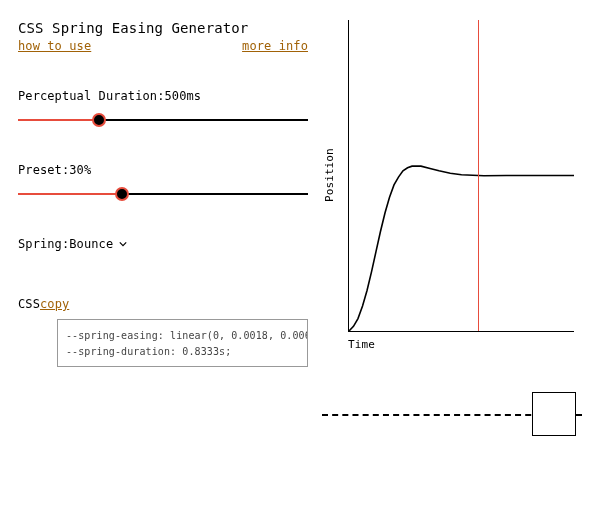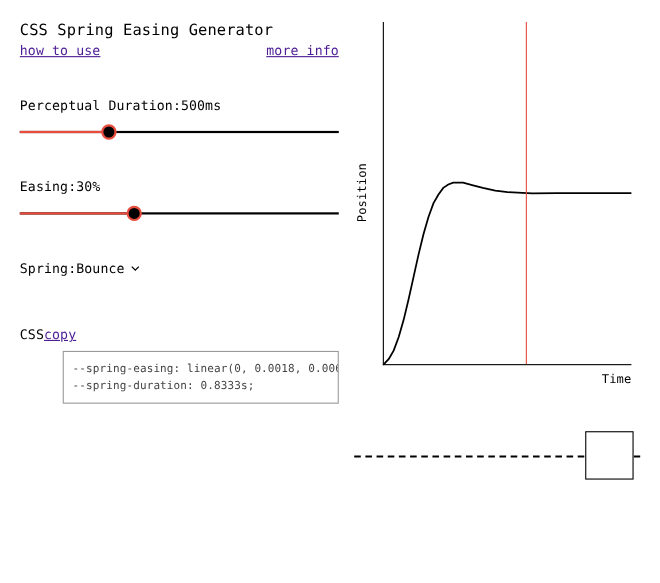--- a/index.html
+++ b/index.html
@@ -6,21 +6,21 @@
   html, body { width: 600px; height: 530px; }
   body {
     font-family: "Lucida Console", Monaco, Consolas, monospace;
     font-size: 12px;
     background: #fff;
     color: #000;
     display: flex;
     padding: 20px 10px 0 18px;
     letter-spacing: 0.1px;
   }
-  a.link { color: #4c1d95; text-decoration: underline; cursor: pointer; }
+  a.link { color: #a16207; text-decoration: underline; cursor: pointer; }
   .left { width: 290px; display: flex; flex-direction: column; }
   .right { flex: 1; padding-left: 10px; }
 
   
   .title { font-size: 14px; font-weight: normal; margin-bottom: 3px; }
   .head-links { display: flex; justify-content: space-between; margin-bottom: 36px; }
 
   
   .row { margin-bottom: 36px; }
   .row-head { display: flex; justify-content: flex-start; align-items: baseline; margin-bottom: 10px; }
@@ -72,21 +72,21 @@
     left: 26px; top: 0;
     width: 226px; height: 312px;
     border-left: 1px solid #000;
     border-bottom: 1px solid #000;
   }
   .chart-plot svg { position: absolute; left: 0; top: 0; width: 100%; height: 100%; overflow: visible; }
   .marker {
     position: absolute; top: 0; bottom: 0; width: 1.5px; background: #e74c3c;
   }
   .xlabel {
-    position: absolute; left: 26px; right: 8px; top: 318px; text-align: right;
+    position: absolute; left: 26px; right: 8px; top: 318px; text-align: left;
     font-size: 11px;
   }
   .ylabel {
     position: absolute; top: 0; bottom: 30px; left: 0; width: 14px;
     display: flex; align-items: center; justify-content: center;
     writing-mode: vertical-rl; transform: rotate(180deg);
     font-size: 11px;
   }
 
   
@@ -121,21 +121,21 @@
     </div>
     <div class="slider">
       <div class="track-bg"></div>
       <div class="track-fill" id="dur-fill" style="width: 28%;"></div>
       <div class="thumb" id="dur-thumb" style="left: 28%;"></div>
     </div>
   </div>
 
   <div class="row">
     <div class="row-head">
-      <span>Easing:</span>
+      <span>Preset:</span>
       <span class="val">30%</span>
     </div>
     <div class="slider">
       <div class="track-bg"></div>
       <div class="track-fill" id="bnc-fill" style="width: 36%;"></div>
       <div class="thumb" id="bnc-thumb" style="left: 36%;"></div>
     </div>
   </div>
 
   <div class="row">

